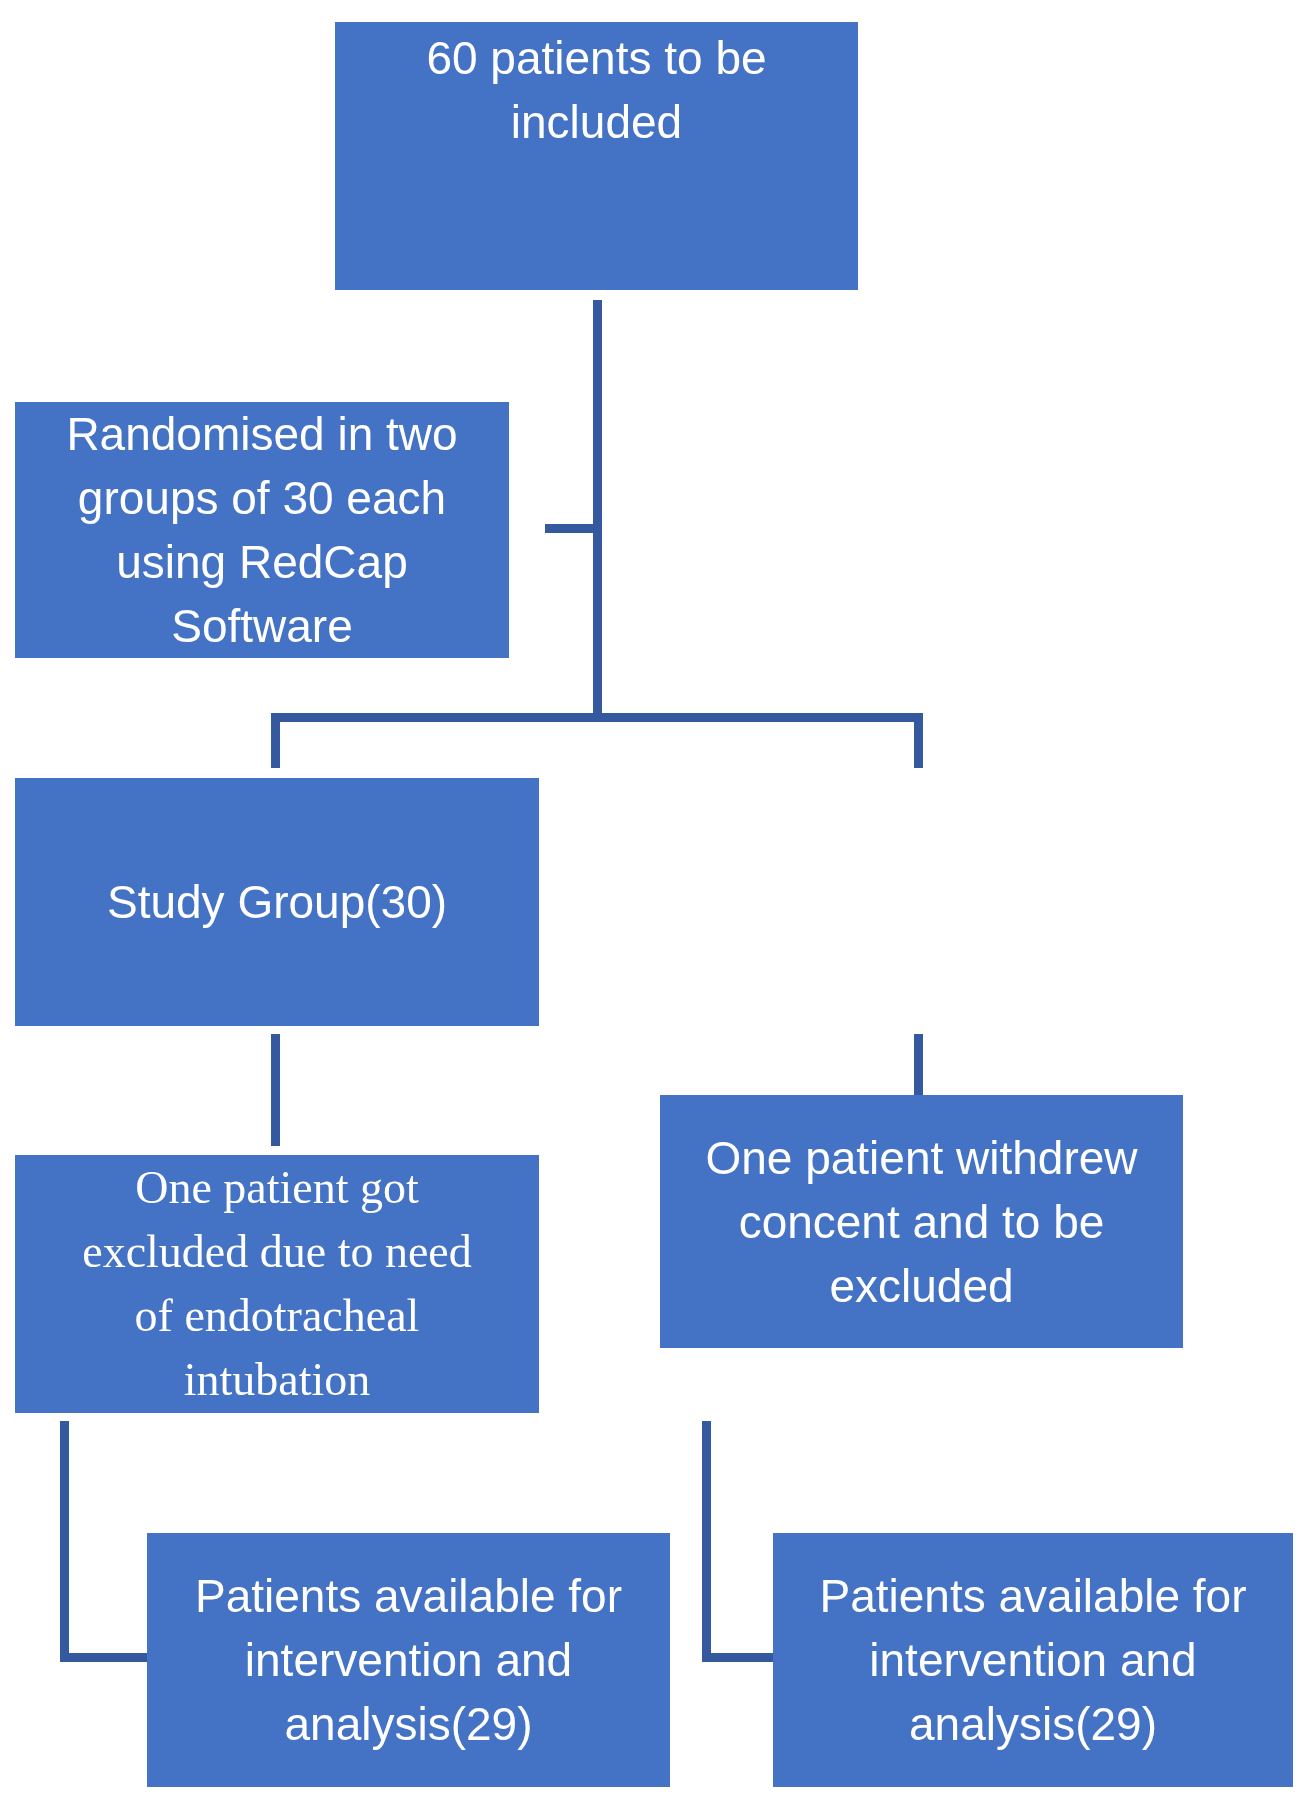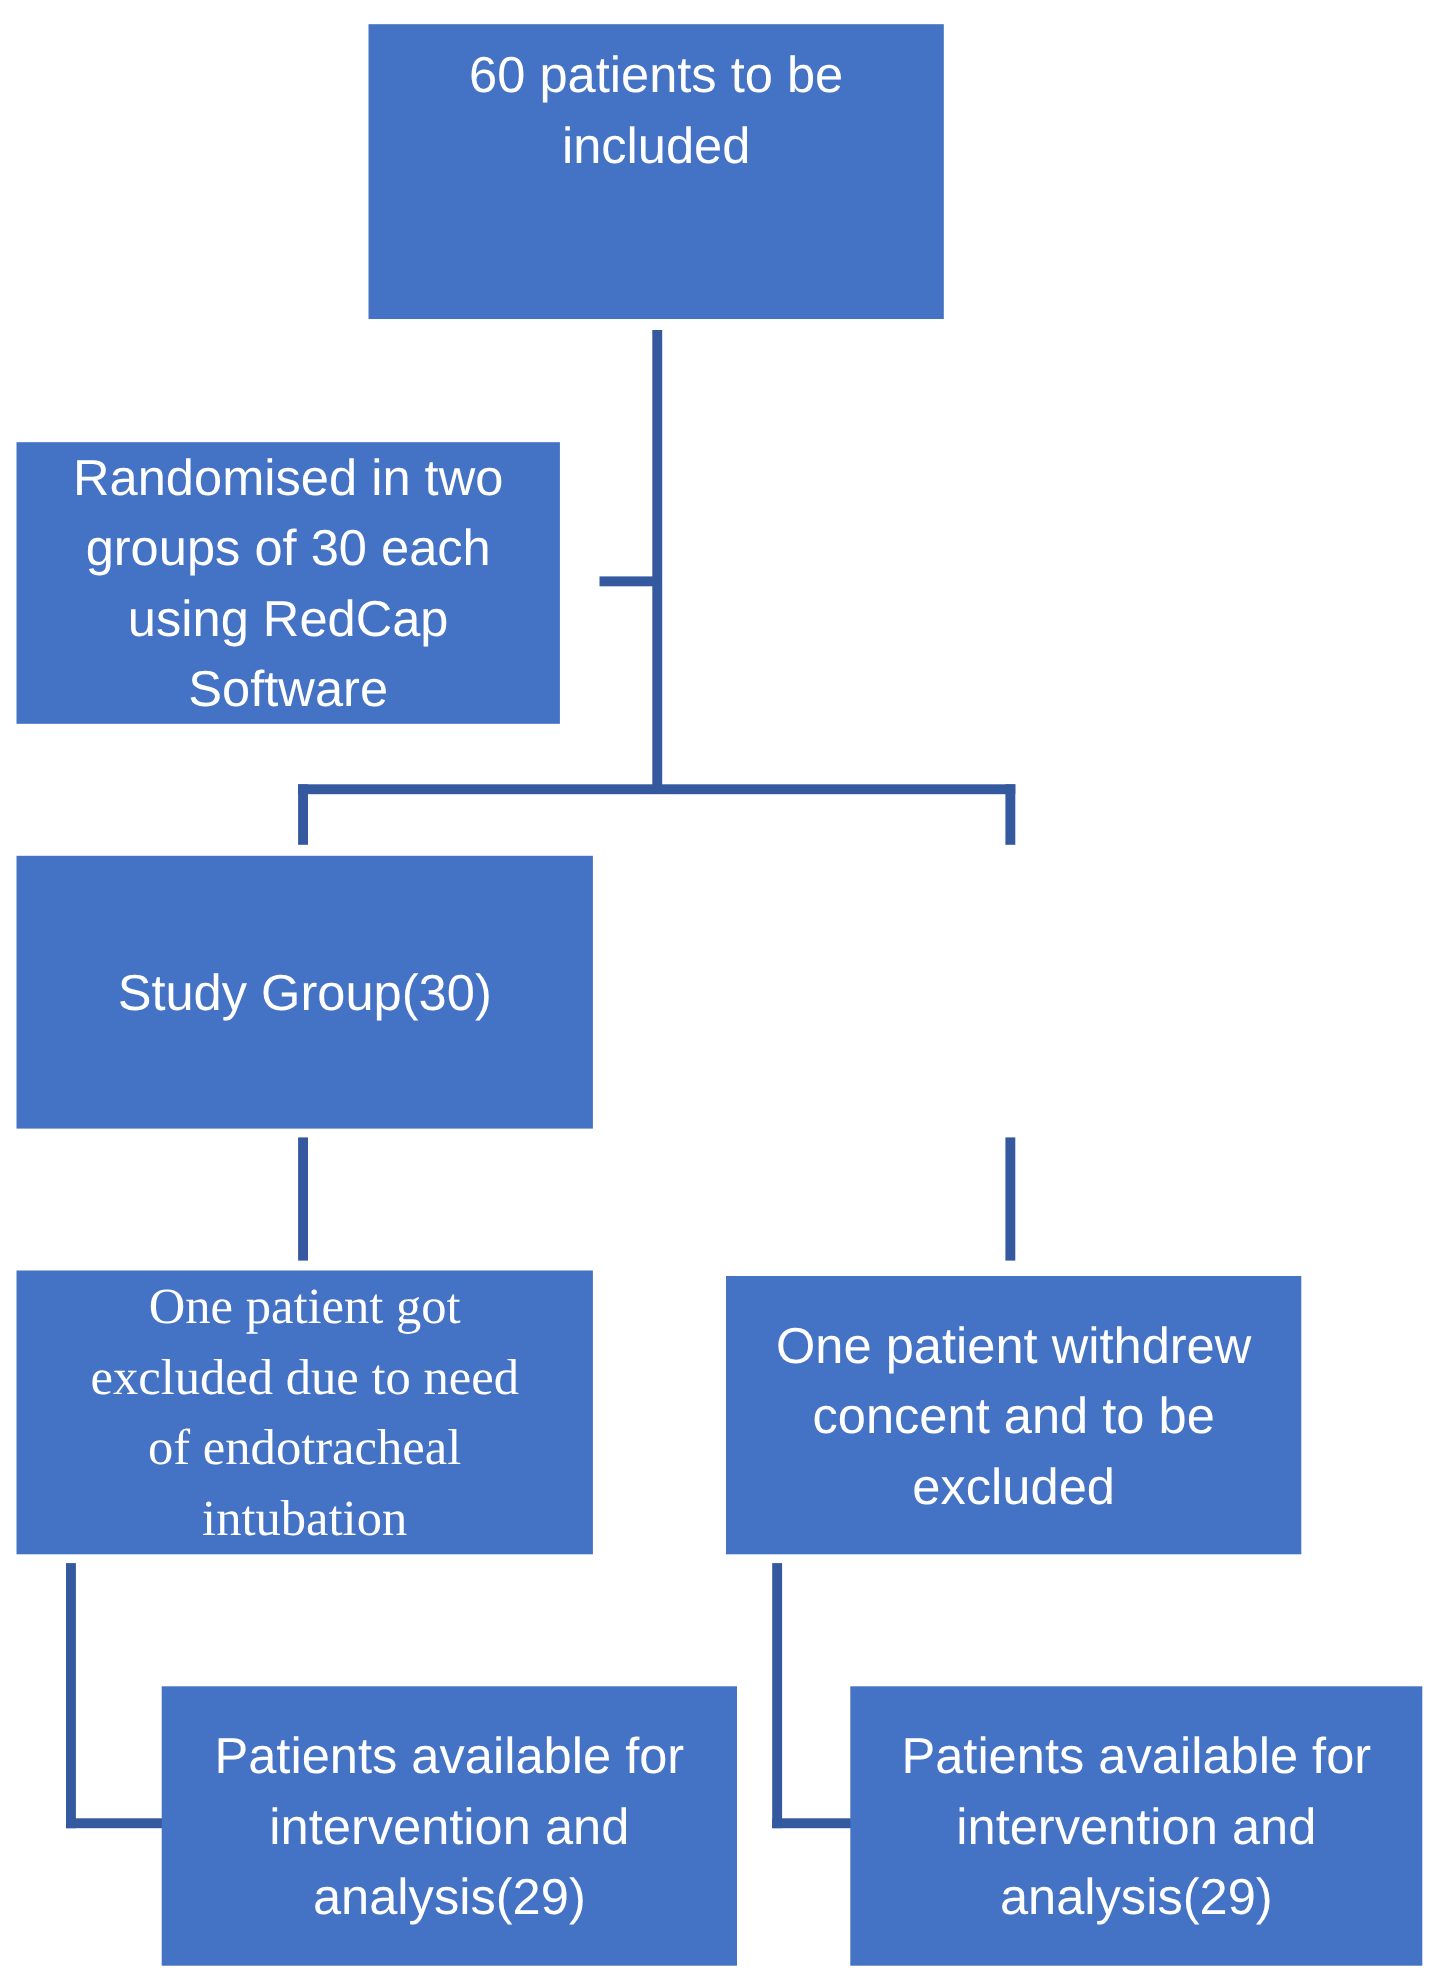--- a/index.html
+++ b/index.html
@@ -29,27 +29,27 @@
     justify-content: center;
     align-items: center;
     text-align: center;
     white-space: pre-line;
     font-size: 46px;
     line-height: 64px;
     box-sizing: border-box;
   }
   .node-top {
     left: 335px; top: 22px; width: 523px; height: 268px;
-    align-items: flex-start; padding-top: 14px;
+    align-items: flex-start; padding-top: 4px;
   }
   .node-randomised      { left: 15px;  top: 402px;  width: 494px; height: 256px; }
   .node-study           { left: 15px;  top: 778px;  width: 524px; height: 248px; }
   .node-control         { left: 658px; top: 778px;  width: 524px; height: 248px; }
   .node-study-excl      { left: 15px;  top: 1155px; width: 524px; height: 258px; font-family: Liberation Serif, serif; }
-  .node-control-excl    { left: 660px; top: 1160px; width: 523px; height: 253px; }
+  .node-control-excl    { left: 660px; top: 1095px; width: 523px; height: 253px; }
   .node-study-final     { left: 147px; top: 1533px; width: 523px; height: 254px; }
   .node-control-final   { left: 773px; top: 1533px; width: 520px; height: 254px; }
 
   .connector {
     position: absolute;
     background: var(--connector);
   }
   .c-top-v            { left: 593px; top: 300px;  width: 9px;   height: 415px; }
   .c-rand-h           { left: 545px; top: 524px;  width: 52px;  height: 9px;   }
   .c-split-h          { left: 271px; top: 713px;  width: 652px; height: 9px;   }

